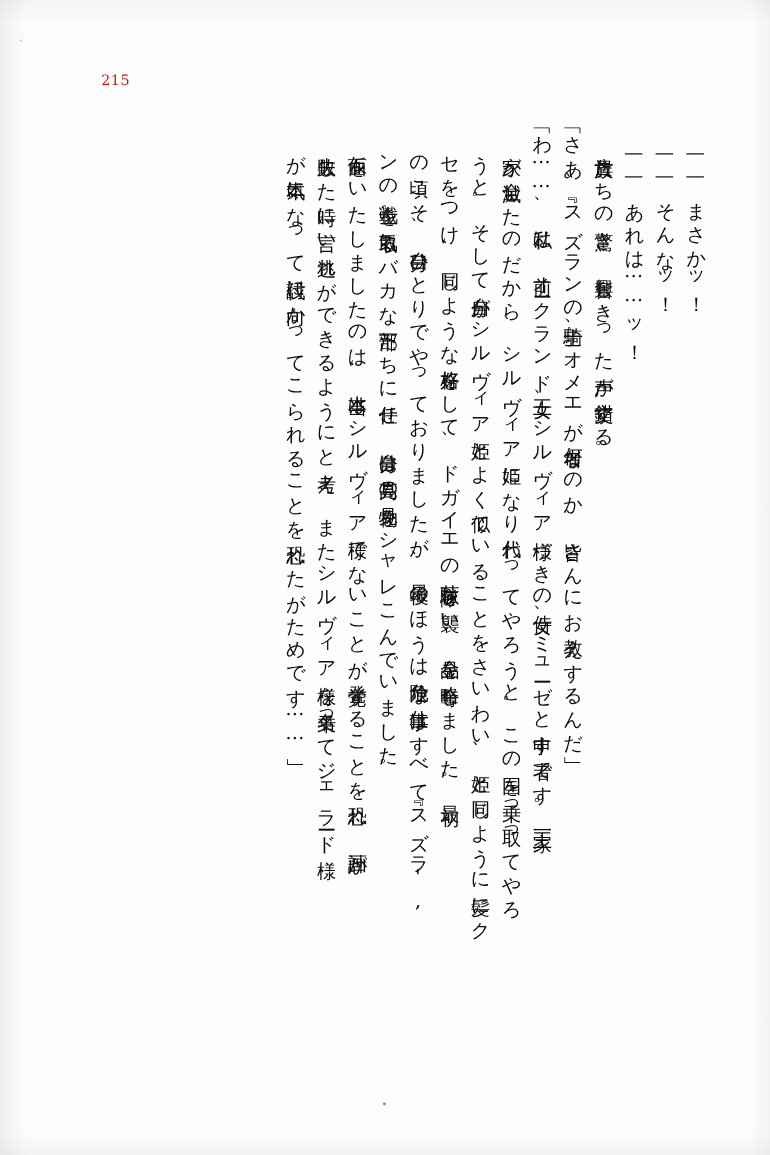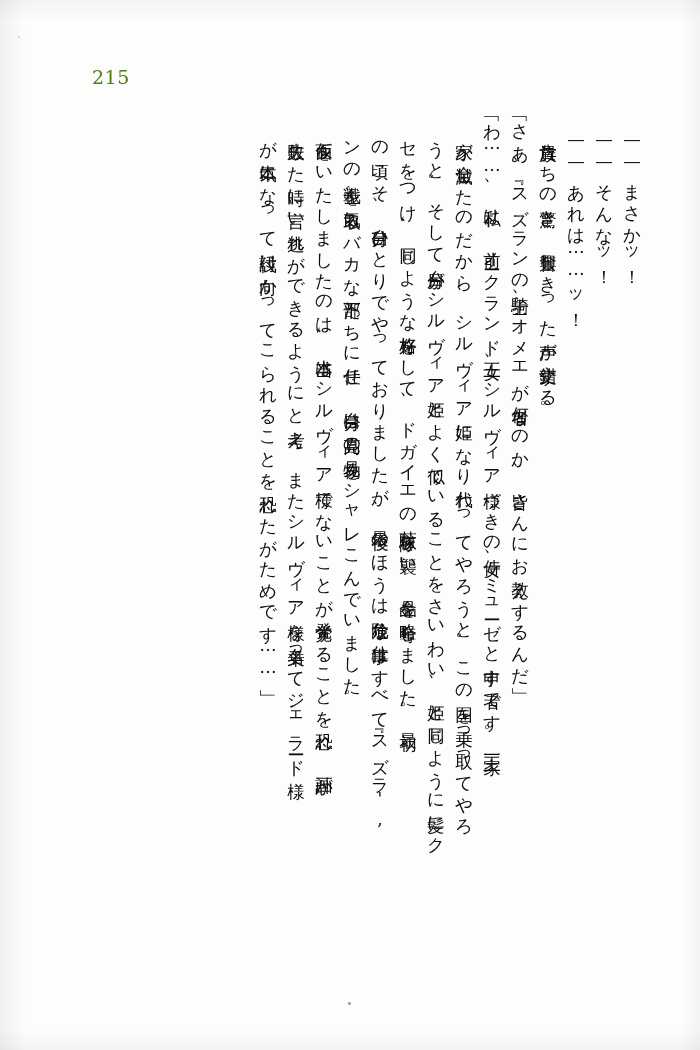--- a/index.html
+++ b/index.html
@@ -29,23 +29,23 @@
       linear-gradient(to right, rgba(0,0,0,0.05) 0px, rgba(0,0,0,0) 26px),
       linear-gradient(to left, rgba(0,0,0,0.04) 0px, rgba(0,0,0,0) 20px),
       linear-gradient(to bottom, rgba(0,0,0,0.04) 0px, rgba(0,0,0,0) 22px),
       linear-gradient(to top, rgba(0,0,0,0.04) 0px, rgba(0,0,0,0) 22px);
     pointer-events: none;
   }
   .page-number {
     position: absolute;
     top: 66px;
     left: 92px;
-    font-size: 19px;
+    font-size: 13px;
     letter-spacing: 0.5px;
-    color: #4d7c0f;
+    color: #b91c1c;
     font-family: "DejaVu Serif", "Liberation Serif", serif;
   }
   .text-block {
     position: absolute;
     top: 110px;
     right: 60px;
     left: 70px;
     bottom: 48px;
     display: flex;
     flex-direction: row-reverse;

